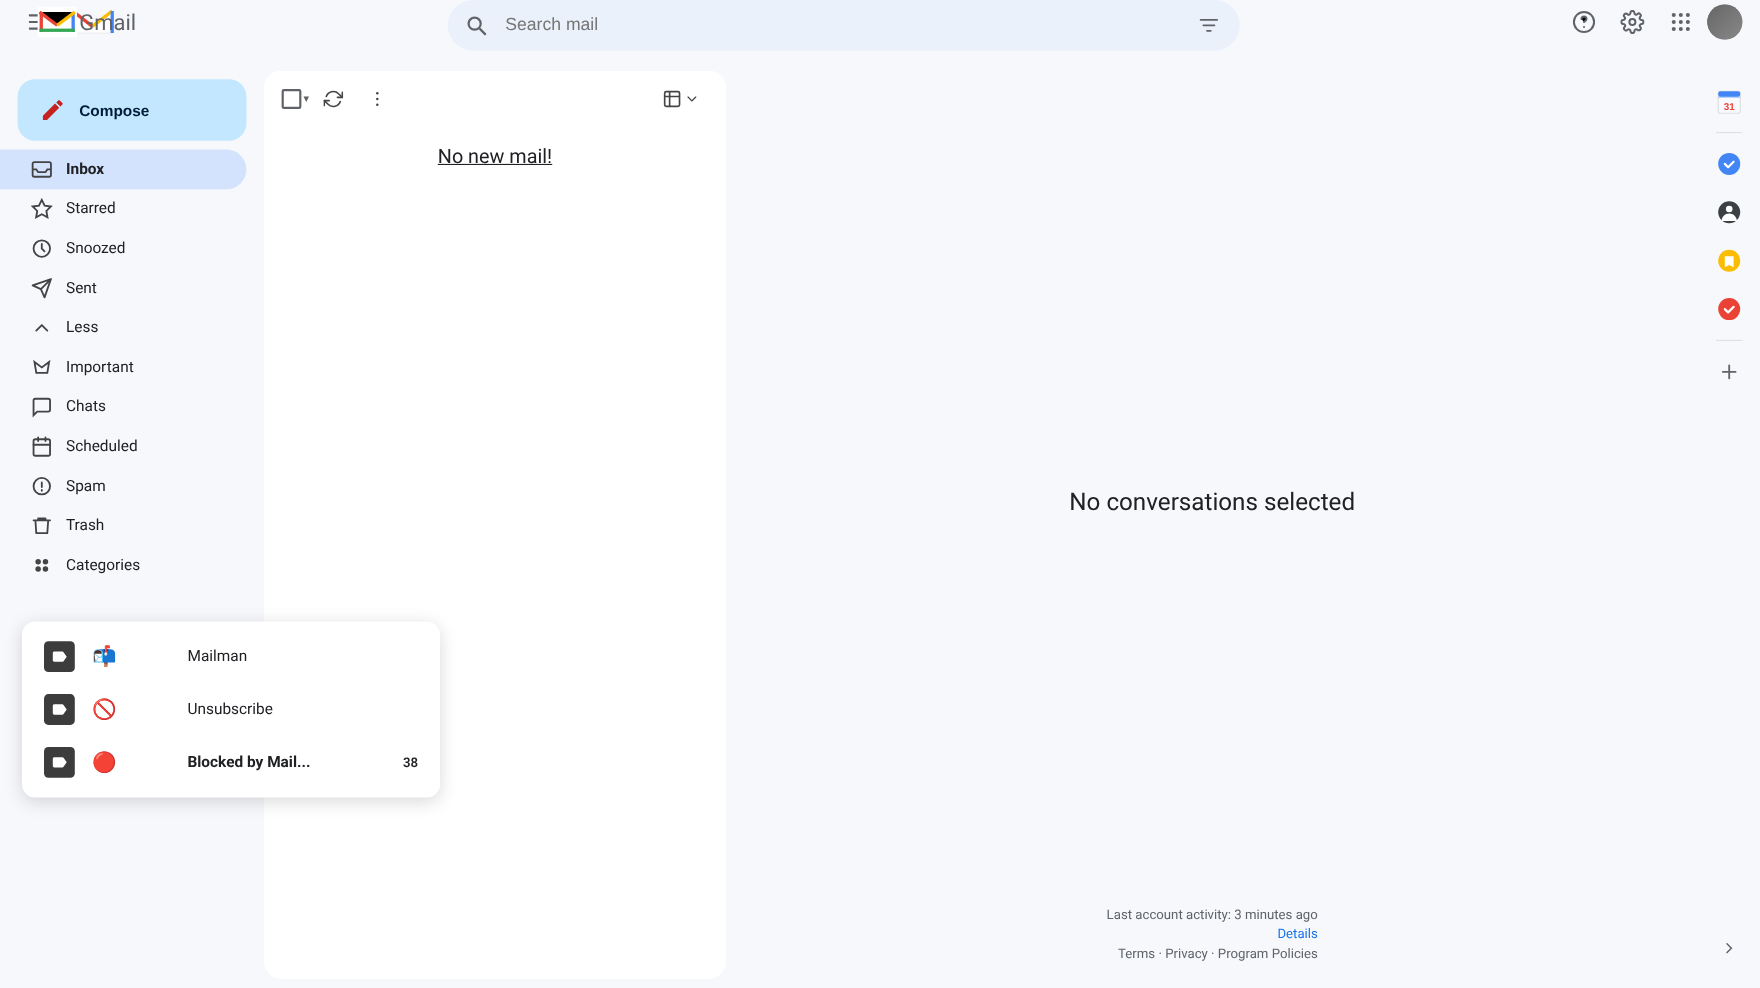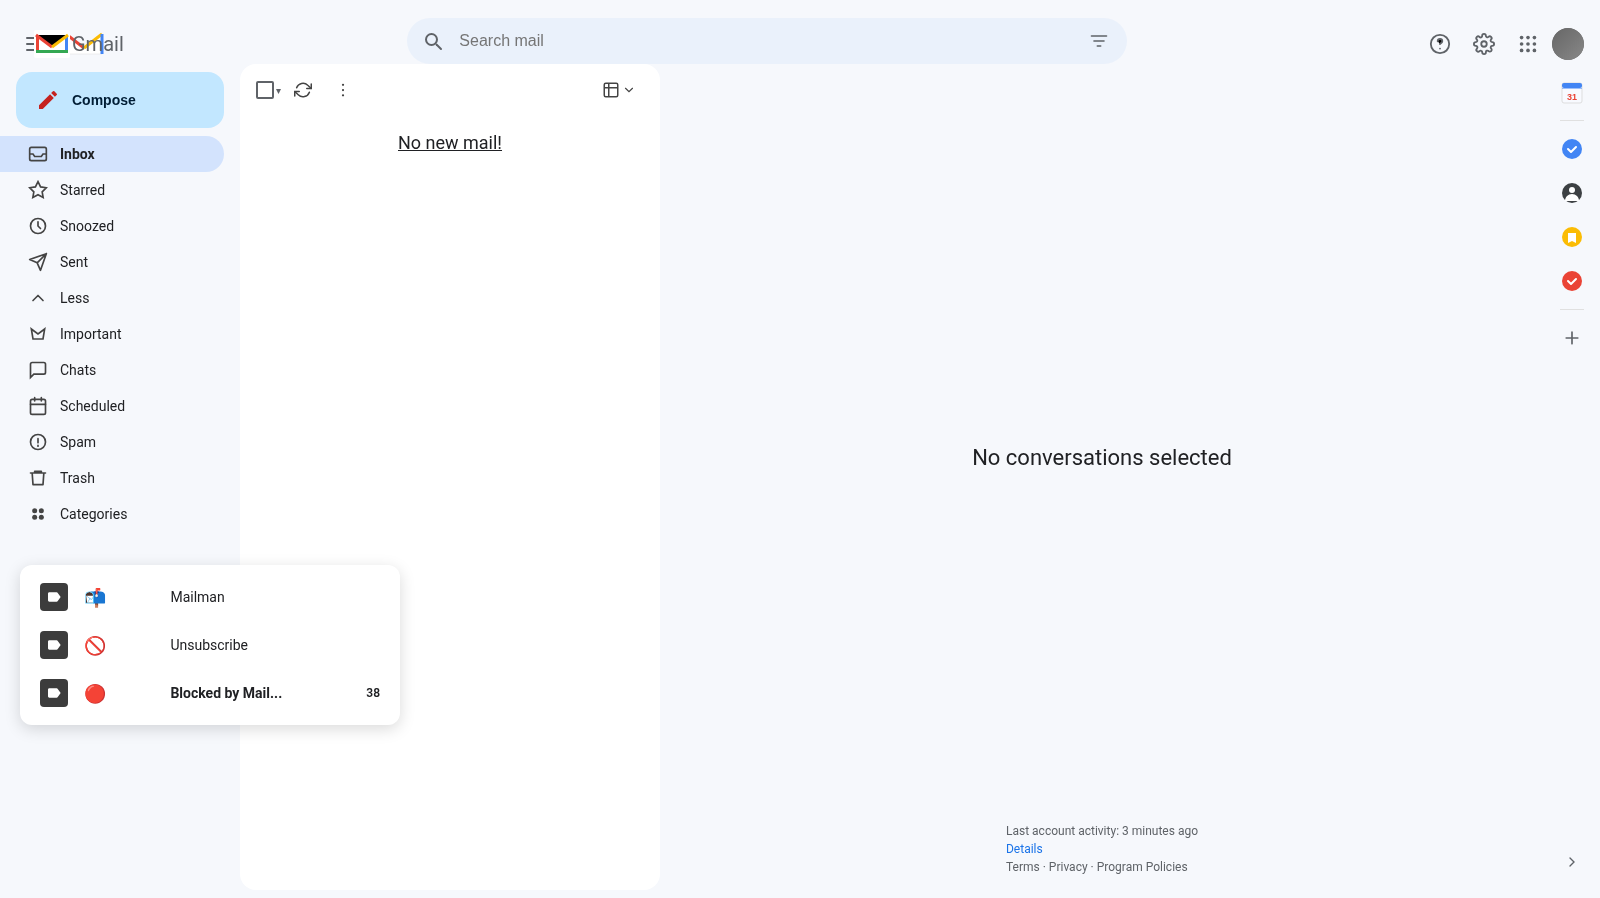--- a/index.html
+++ b/index.html
@@ -3,21 +3,21 @@
   <meta charset="utf-8">
   <style>
     * { margin: 0; padding: 0; box-sizing: border-box; }
     body { font-family: 'Google Sans', Roboto, Arial, sans-serif; background: #f6f8fc; width: 1600px; height: 898px; overflow: hidden; display: flex; flex-direction: column; }
 
     
     .topbar {
       height: 64px;
       background: #f6f8fc;
       display: flex;
-      align-items: flex-end;
+      align-items: flex-start;
       padding: 0 16px;
       gap: 10px;
       flex-shrink: 0;
     }
     .topbar-left {
       display: flex;
       align-items: center;
       gap: 8px;
       width: 240px;
       flex-shrink: 0;
@@ -219,21 +219,21 @@
       height: 100%; background: #5f6368; border-radius: 3px;
     }
     .storage-text {
       font-size: 13px; color: #5f6368;
       display: flex; align-items: center; justify-content: center; gap: 4px;
     }
     .storage-link-icon { font-size: 14px; cursor: pointer; color: #5f6368; }
 
     .footer-links {
       position: absolute; bottom: 16px; left: 50%; transform: translateX(-50%);
-      text-align: left;
+      text-align: right;
       margin-top: 24px;
     }
     .footer-activity { font-size: 12px; color: #5f6368; margin-bottom: 4px; }
     .footer-details { font-size: 12px; color: #1a73e8; cursor: pointer; margin-bottom: 4px; }
     .footer-policy { font-size: 12px; color: #5f6368; }
     .footer-policy a { color: #5f6368; text-decoration: none; }
 
     
     .right-panel {
       width: 56px; flex-shrink: 0;

